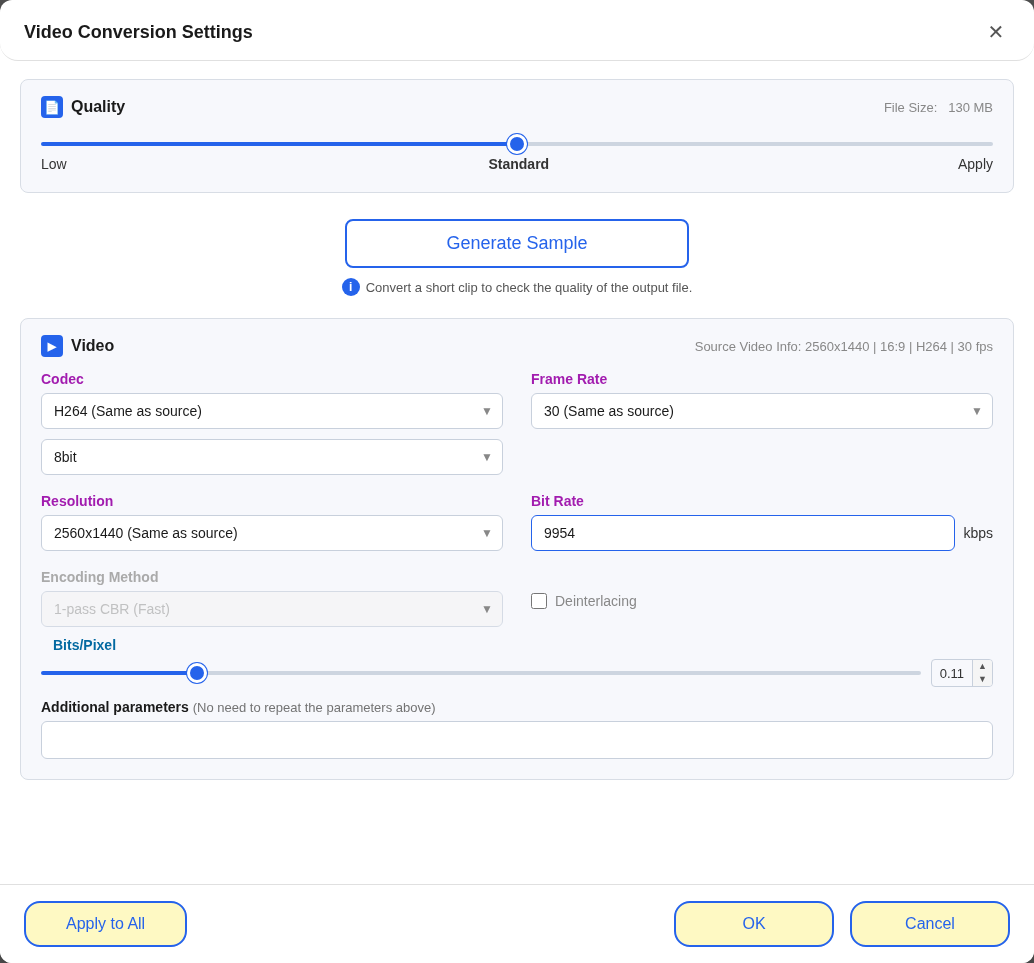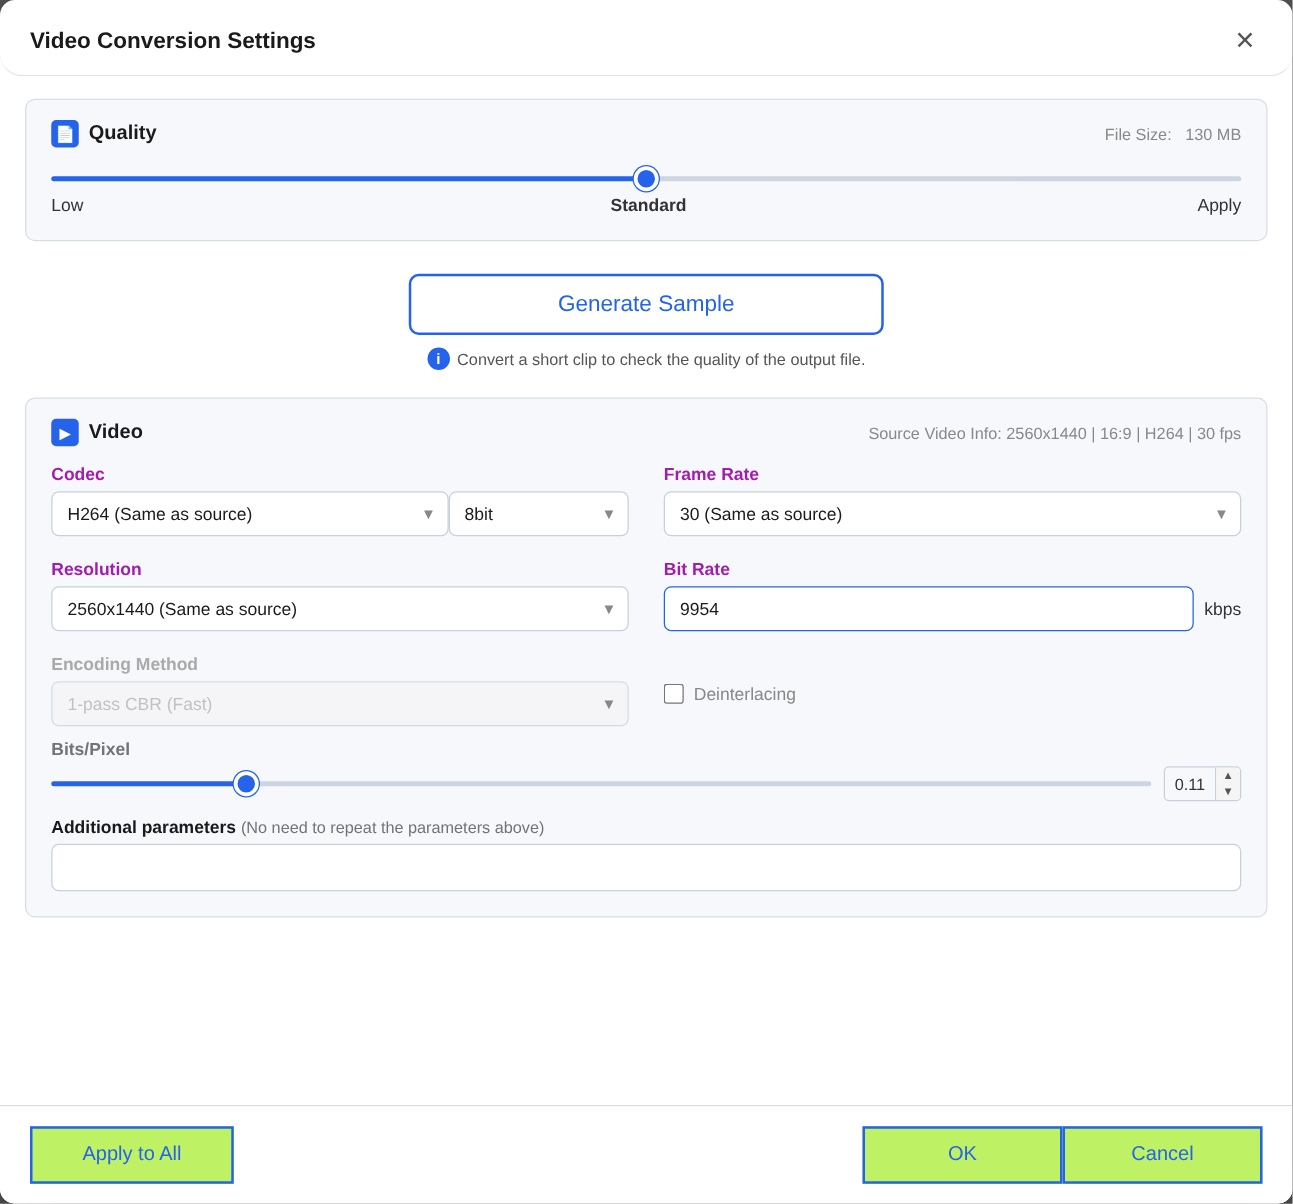--- a/index.html
+++ b/index.html
@@ -156,21 +156,21 @@
     }
     .generate-btn {
       border: 2px solid #2563eb;
       background: #fff;
       color: #2563eb;
       font-size: 18px;
       font-weight: 500;
       border-radius: 8px;
       padding: 12px 60px;
       cursor: pointer;
-      width: 380px;
+      width: 344px;
       text-align: center;
     }
     .generate-hint {
       font-size: 13px;
       color: #555;
       display: flex;
       align-items: center;
       gap: 6px;
     }
     .info-icon {
@@ -233,21 +233,22 @@
       position: absolute;
       right: 10px;
       top: 50%;
       transform: translateY(-50%);
       pointer-events: none;
       color: #888;
       font-size: 12px;
     }
     .codec-row {
       display: flex;
-      gap: 0;
+      gap: 10px;
+      flex-direction: column;
     }
     .codec-row .select-wrap:first-child {
       flex: 2.2;
     }
     .codec-row .select-wrap:last-child {
       flex: 1;
     }
     .bitrate-wrap {
       display: flex;
       align-items: center;
@@ -283,22 +284,23 @@
       color: #888;
     }
 
     
     .bits-pixel-section {
       margin-top: 10px;
     }
     .bits-pixel-label {
       font-size: 14px;
       font-weight: 700;
-      color: #737373;
+      color: #0369a1;
       margin-bottom: 6px;
+      margin-left: 12px;
     }
     .bits-pixel-slider-wrap {
       display: flex;
       align-items: center;
       gap: 10px;
     }
     .bits-pixel-slider-wrap input[type=range] {
       flex: 1;
       background: linear-gradient(to right, #2563eb 17%, #cdd5e0 17%);
     }
@@ -363,28 +365,29 @@
     .footer {
       display: flex;
       align-items: center;
       justify-content: space-between;
       padding: 16px 24px;
       border-top: 1px solid #e0e0e0;
       background: #fff;
     }
     .footer-right {
       display: flex;
+      gap: 16px;
     }
     .btn-outline {
       border: 2px solid #2563eb;
-      background: #bef264;
+      background: #fef9c3;
       color: #2563eb;
       font-size: 16px;
       font-weight: 500;
-      border-radius: 0;
+      border-radius: 16px;
       padding: 12px 40px;
       cursor: pointer;
       min-width: 160px;
       text-align: center;
     }
 
     
     .content::-webkit-scrollbar { width: 8px; }
     .content::-webkit-scrollbar-track { background: #f0f0f0; border-radius: 4px; }
     .content::-webkit-scrollbar-thumb { background: #c0c8d8; border-radius: 4px; }

